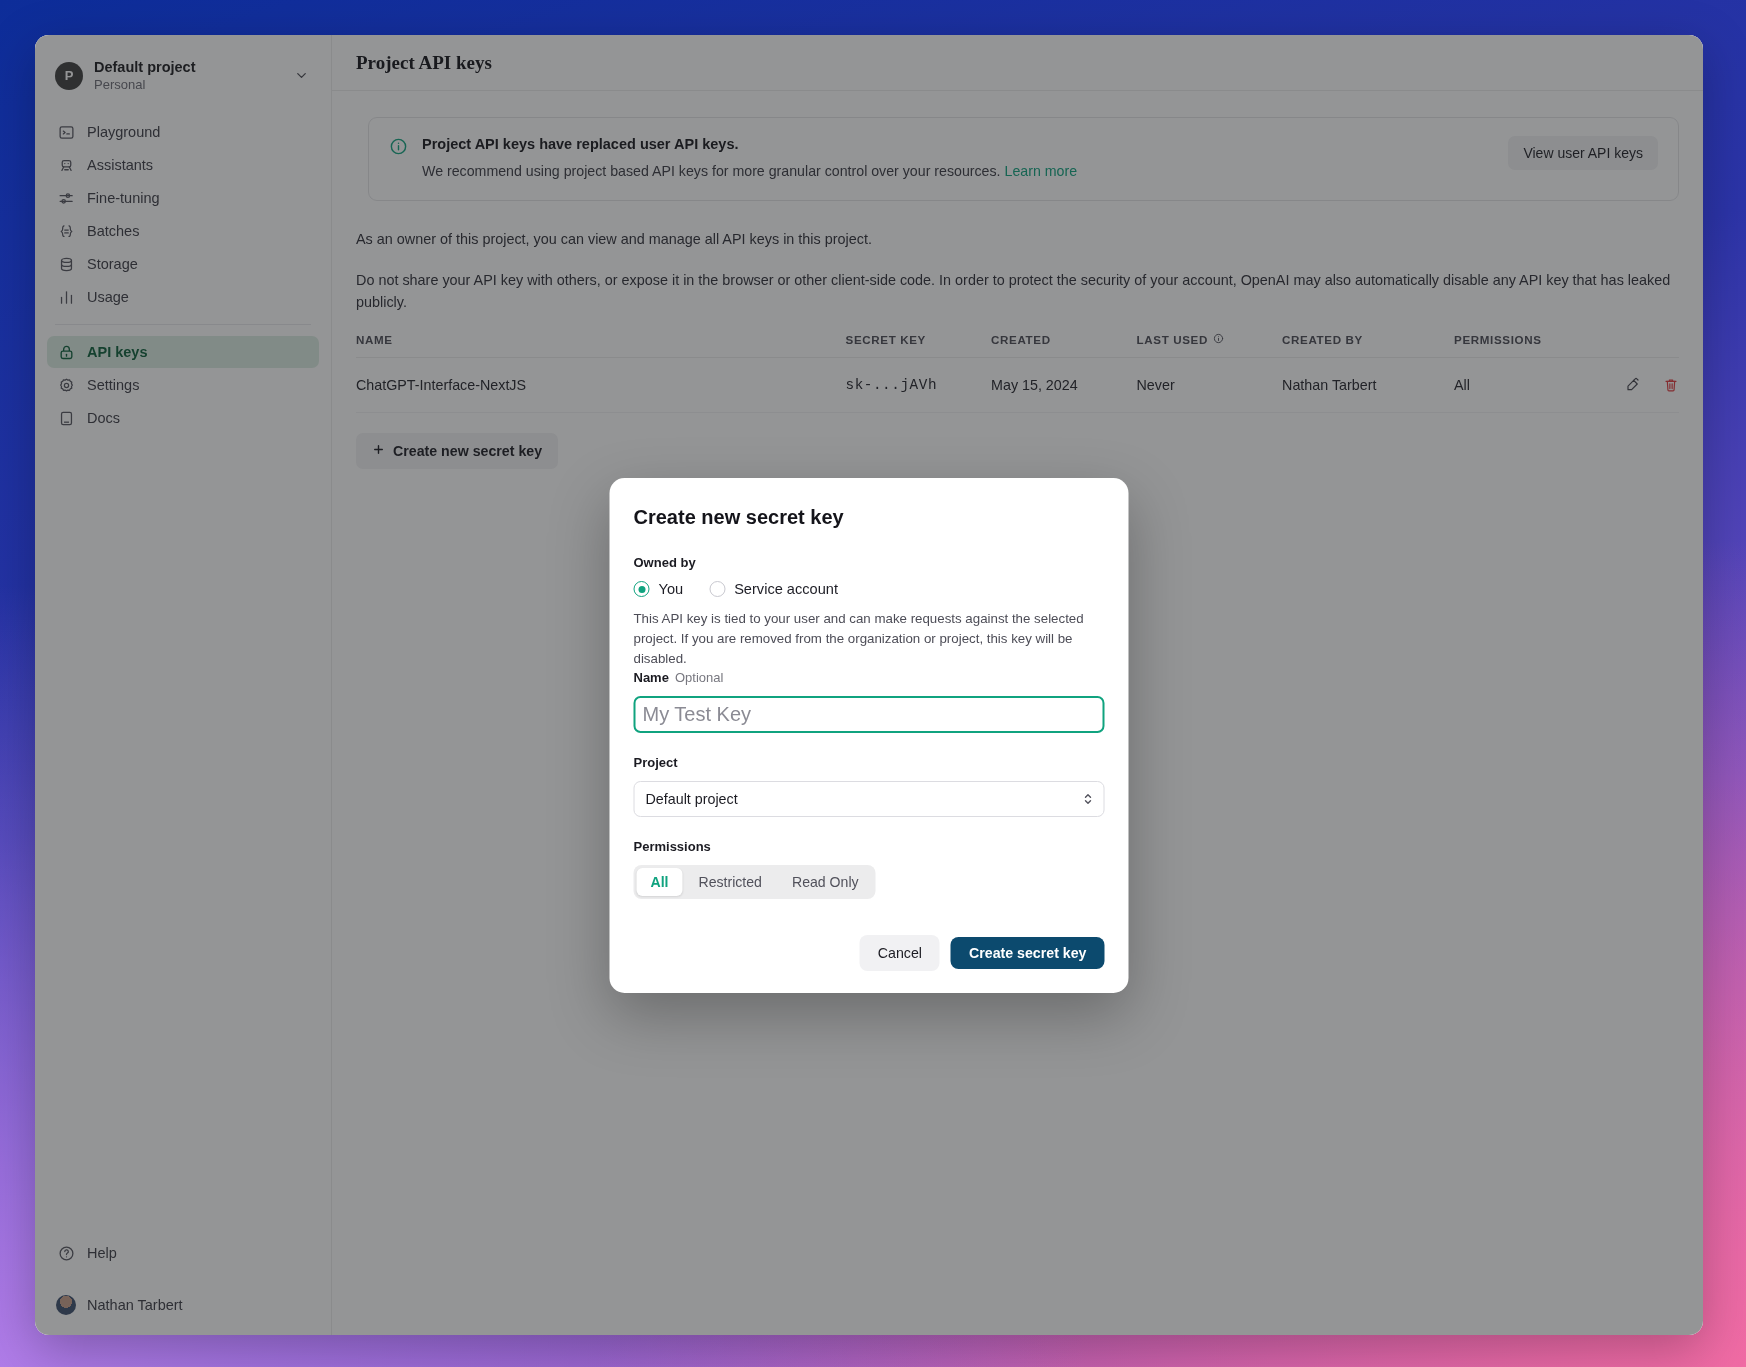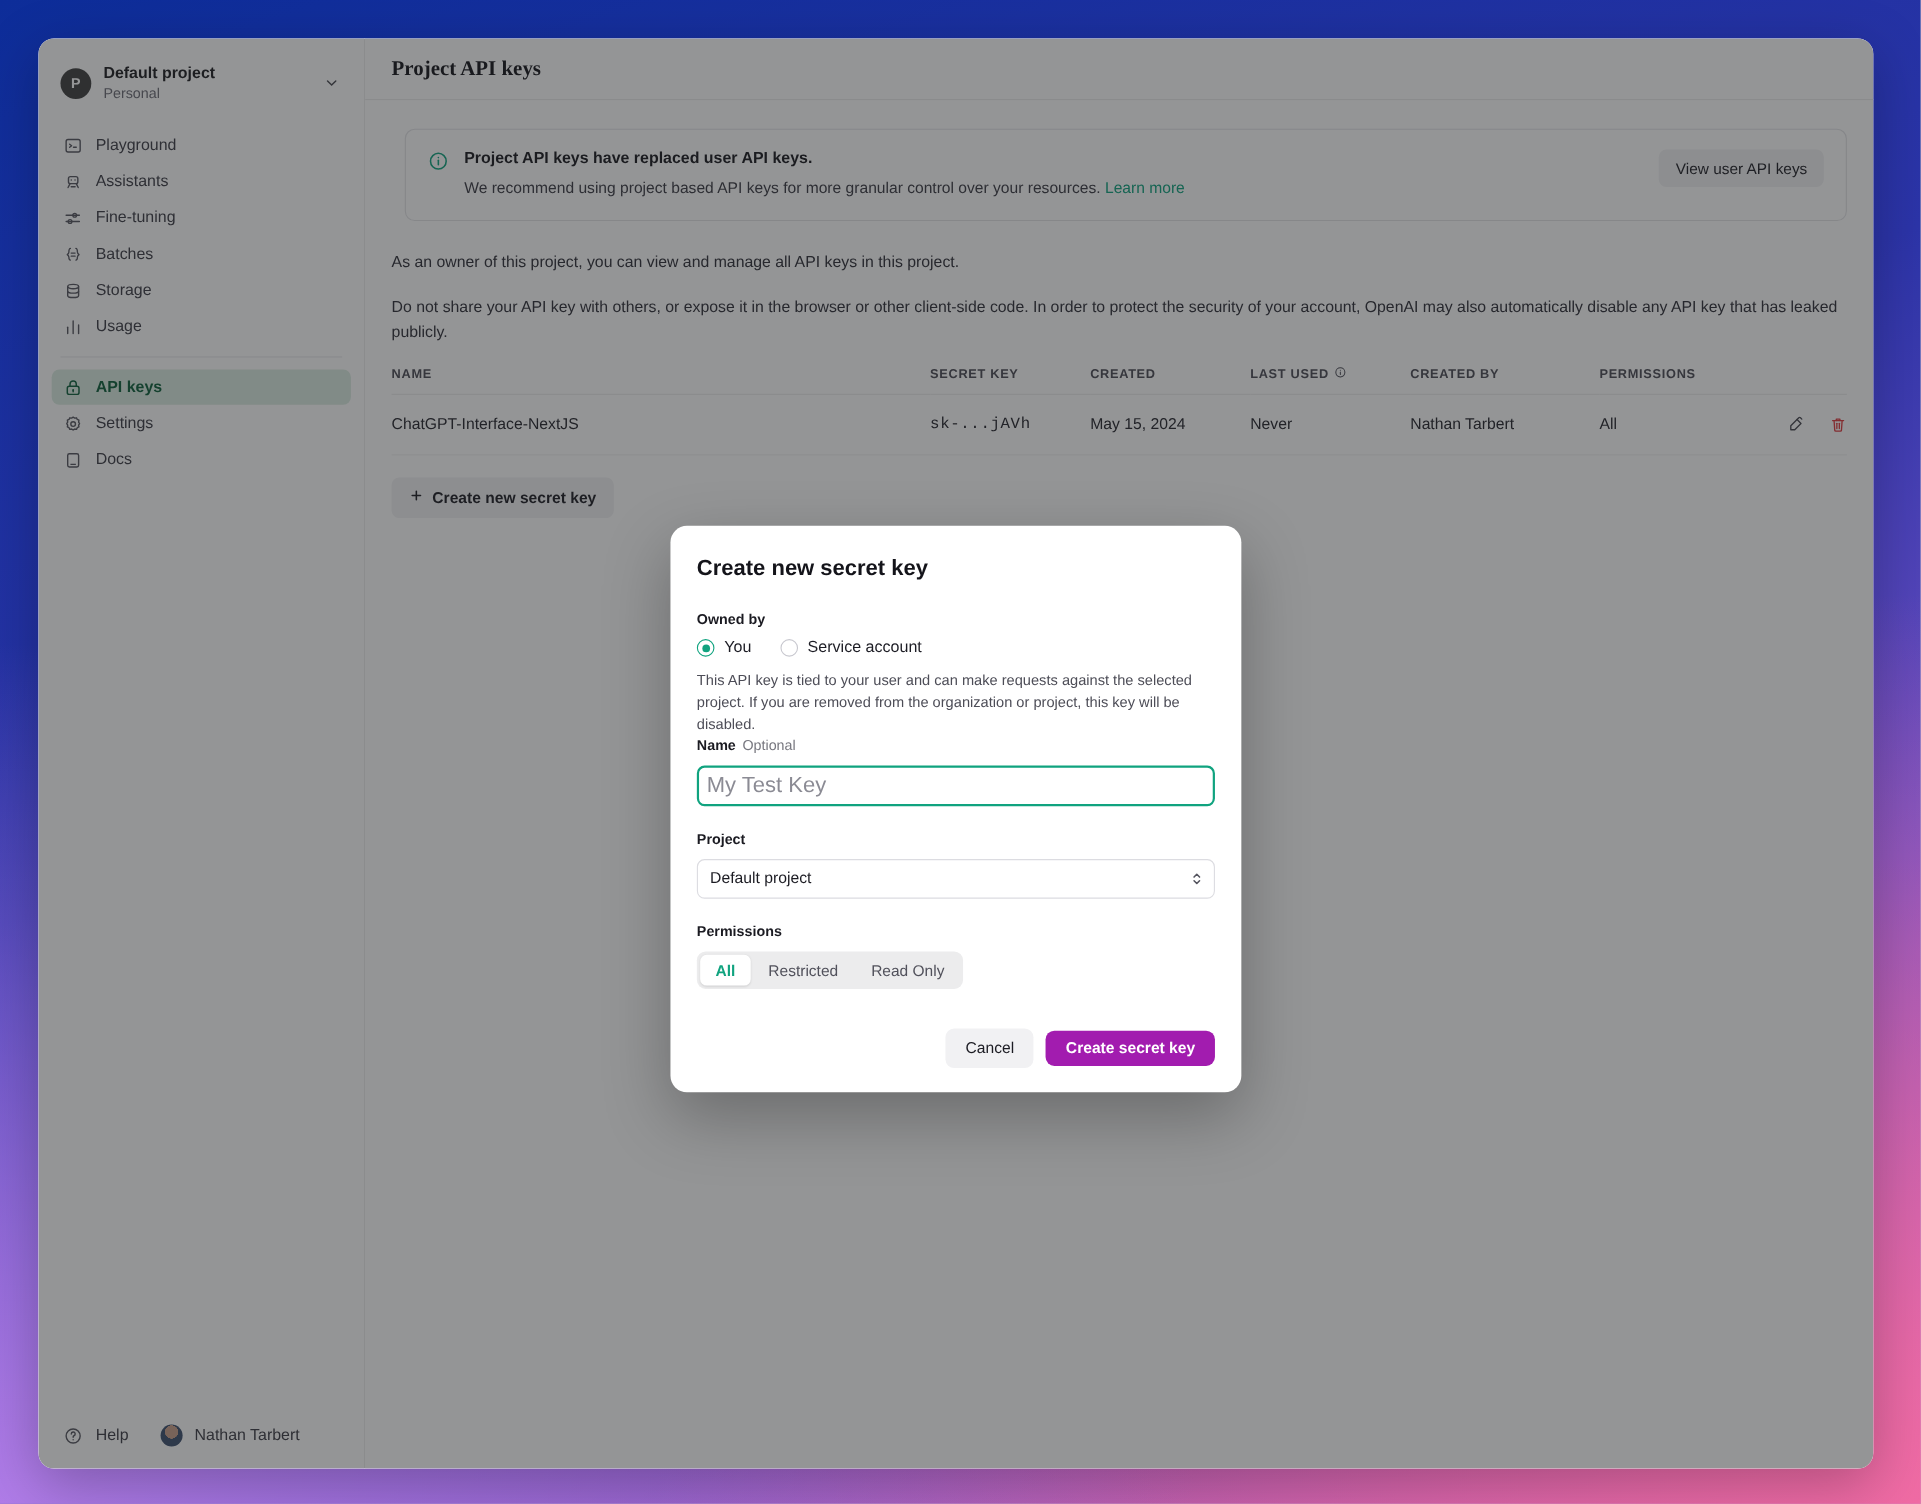--- a/index.html
+++ b/index.html
@@ -81,21 +81,21 @@
     text-decoration: none;
   }
   .nav-item .ic { width: 18px; height: 18px; display: flex; align-items: center; justify-content: center; flex: 0 0 18px; color: #55555f; }
   .nav-item.active { background: #dbece2; color: #0c5f3b; font-weight: 700; }
   .nav-item.active .ic { color: #0c5f3b; }
 
   .nav-divider { height: 1px; background: #e9e9ec; margin: 11px 8px 11px 8px; }
 
   .sidebar-spacer { flex: 1; }
 
-  .sidebar-bottom { display: flex; flex-direction: row; gap: 10px; }
+  .sidebar-bottom { display: flex; flex-direction: column; gap: 20px; }
   .avatar-photo {
     width: 20px; height: 20px; border-radius: 50%;
     background: radial-gradient(circle at 50% 34%, #c9a08a 0 36%, #3d4f6d 37% 100%);
     flex: 0 0 20px;
     overflow: hidden;
   }
 
   
   .main { flex: 1; display: flex; flex-direction: column; min-width: 0; background: #fff; }
 
@@ -298,21 +298,21 @@
     background: #f1f1f3;
     border: none;
     border-radius: 8px;
     padding: 10px 18px;
     font-size: 14.2px;
     font-family: inherit;
     color: #1c1c23;
     cursor: pointer;
   }
   .btn-primary {
-    background: #a21caf;
+    background: #0c4a6e;
     border: none;
     border-radius: 8px;
     padding: 8px 18px;
     font-size: 14.2px;
     font-weight: 700;
     font-family: inherit;
     color: #ffffff;
     cursor: pointer;
   }
 </style>

